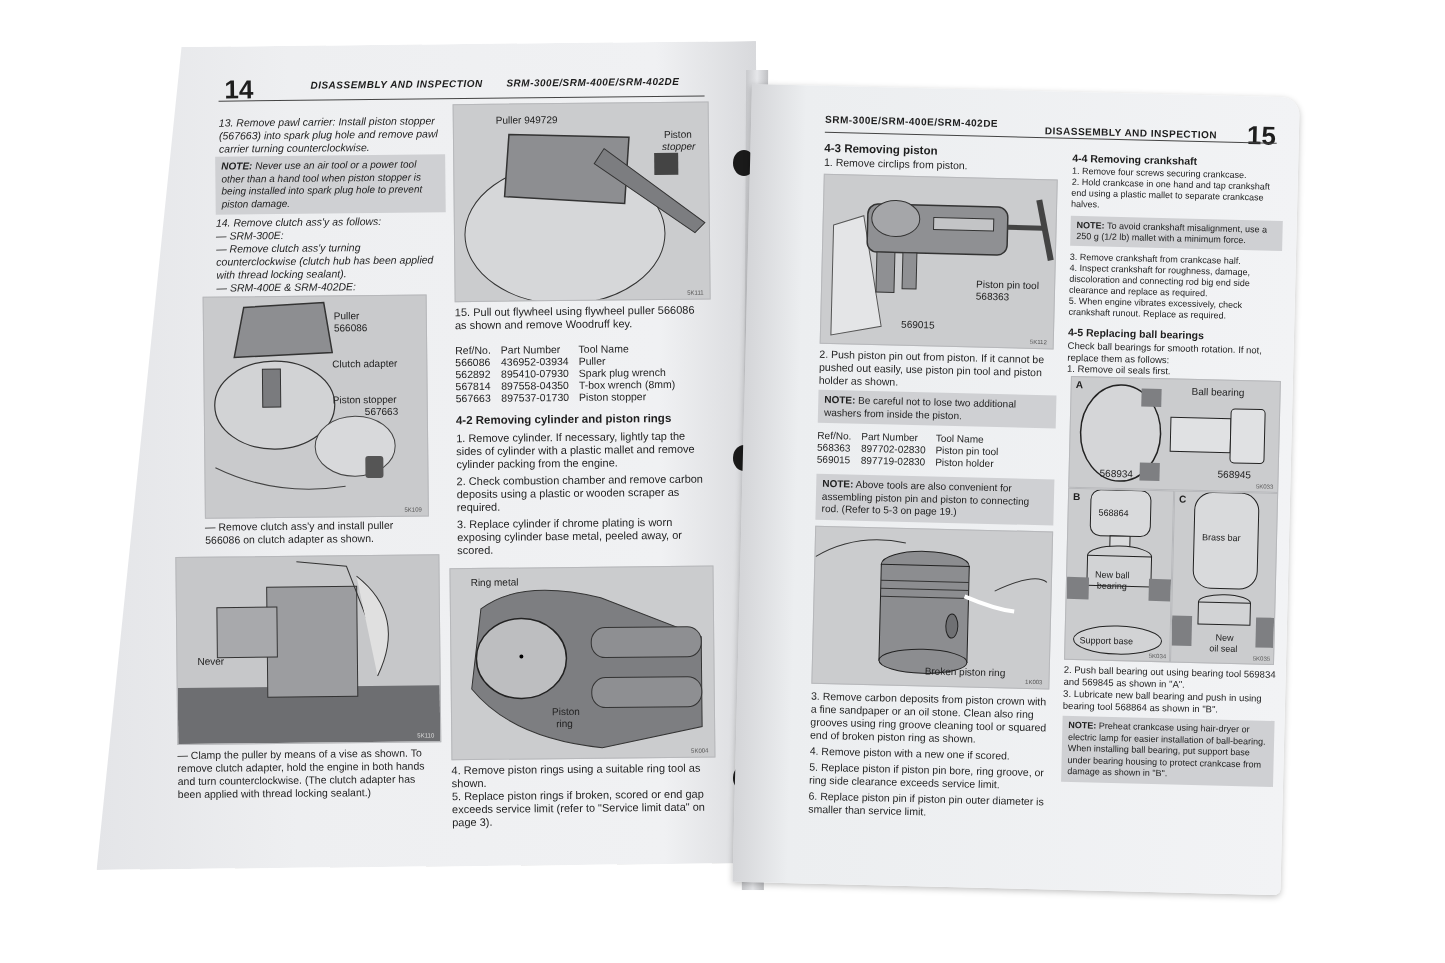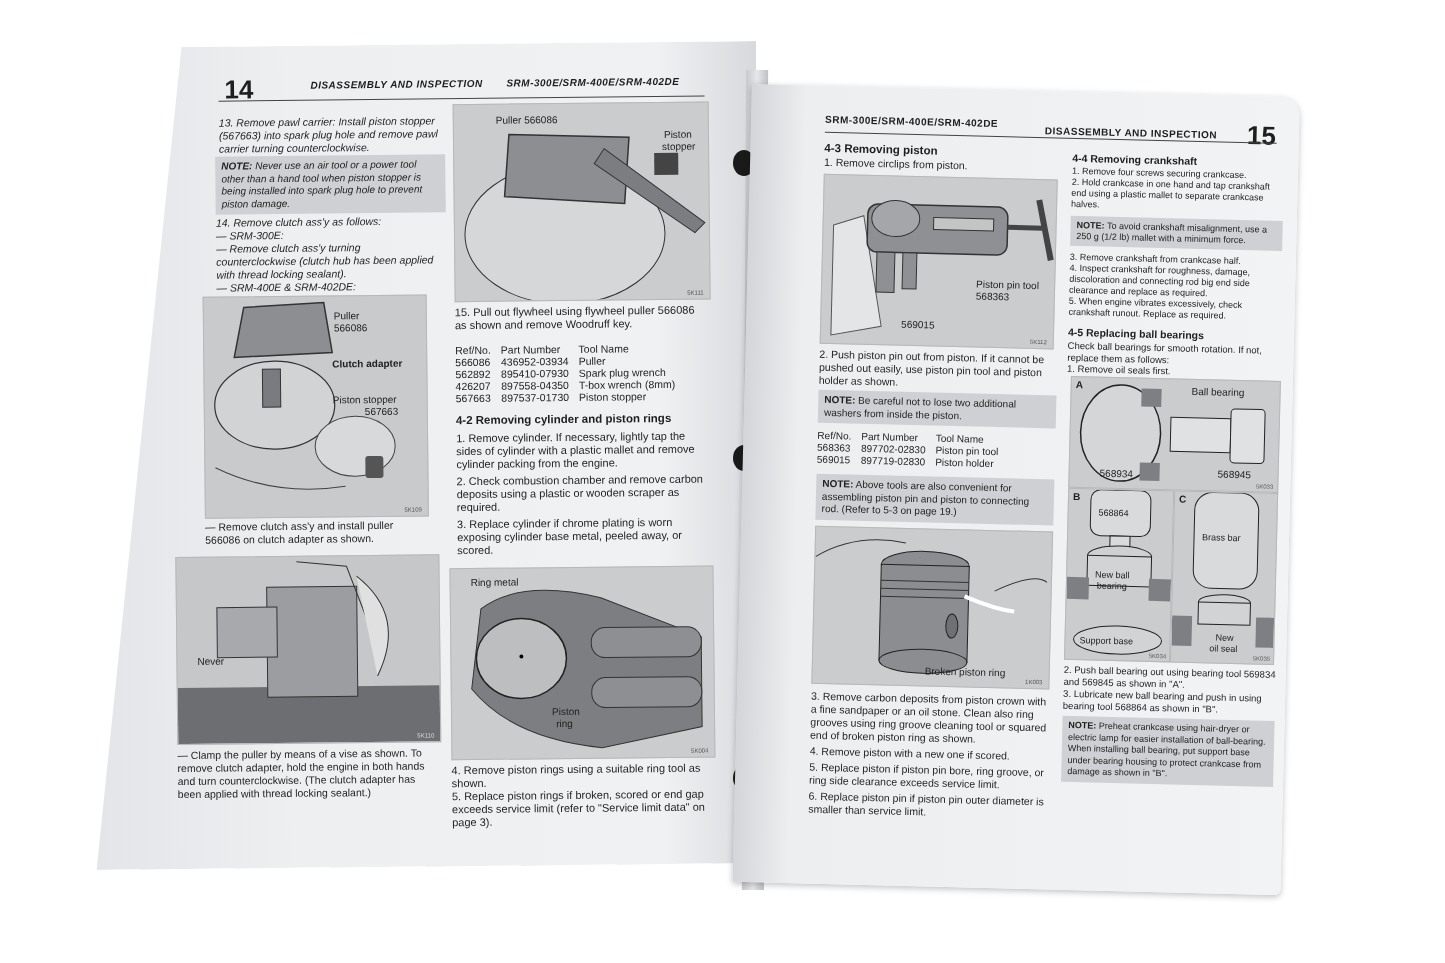--- a/index.html
+++ b/index.html
@@ -48,21 +48,21 @@
     <svg width="222" height="220" style="position:absolute;left:0;top:0">
       <polygon points="40,10 120,6 128,56 30,60" fill="#8d8e91" stroke="#333" stroke-width="1.5"></polygon>
       <ellipse cx="70" cy="108" rx="60" ry="44" fill="#d2d3d5" stroke="#333" stroke-width="1.2"></ellipse>
       <rect x="58" y="72" width="18" height="38" fill="#7a7b7e" stroke="#333"></rect>
       <ellipse cx="150" cy="150" rx="40" ry="30" fill="#d8d9db" stroke="#444"></ellipse>
       <rect x="160" y="160" width="18" height="22" fill="#555" rx="3"></rect>
       <path d="M10,170 Q70,200 140,190" stroke="#444" fill="none"></path>
     </svg>
     <span class="figlabel" style="left:130px;top:14px;">Puller</span>
     <span class="figlabel" style="left:130px;top:26px;">566086</span>
-    <span class="figlabel" style="left:128px;top:62px;font-weight:bold;">Clutch adapter</span>
+    <span class="figlabel" style="left:128px;top:62px;">Clutch adapter</span>
     <span class="figlabel" style="left:128px;top:98px;">Piston stopper</span>
     <span class="figlabel" style="left:160px;top:110px;">567663</span>
     <span class="figcode" style="right:6px;bottom:3px;">5K109</span>
   </div>
   <div class="abs txt" style="left:112px;top:474px;width:226px;">— Remove clutch ass'y and install puller 566086 on clutch adapter as shown.</div>
 
   <div class="fig" style="left:82px;top:510px;width:262px;height:186px;background:#c6c7c9;">
     <svg width="262" height="186" style="position:absolute;left:0;top:0">
       <rect x="0" y="130" width="262" height="56" fill="#6d6e71"></rect>
       <rect x="90" y="30" width="90" height="110" fill="#9c9da0" stroke="#333"></rect>
@@ -75,23 +75,23 @@
   </div>
   <div class="abs txt" style="left:82px;top:702px;width:262px;">— Clamp the puller by means of a vise as shown. To remove clutch adapter, hold the engine in both hands and turn counterclockwise. (The clutch adapter has been applied with thread locking sealant.)</div>
 
   <div class="fig" style="left:364px;top:60px;width:254px;height:196px;">
     <svg width="254" height="196" style="position:absolute;left:0;top:0">
       <ellipse cx="110" cy="130" rx="100" ry="70" fill="#d6d7d9" stroke="#333"></ellipse>
       <polygon points="55,30 175,34 170,100 50,92" fill="#8d8e91" stroke="#333" stroke-width="1.5"></polygon>
       <polygon points="150,45 250,120 240,130 140,60" fill="#7c7d80" stroke="#333"></polygon>
       <rect x="200" y="50" width="24" height="22" fill="#444"></rect>
     </svg>
-    <span class="figlabel" style="left:42px;top:10px;">Puller 566086</span>
+    <span class="figlabel" style="left:42px;top:10px;">Puller 949729</span>
     <span class="figlabel" style="left:210px;top:26px;">Piston</span>
-    <span class="figlabel" style="left:208px;top:38px;">stopper</span>
+    <span class="figlabel" style="left:208px;top:38px;font-style:italic;">stopper</span>
     <span class="figcode" style="right:6px;bottom:3px;">5K111</span>
   </div>
   <div class="abs txt" style="left:364px;top:262px;width:254px;font-size:11px;">15. Pull out flywheel using flywheel puller 566086 as shown and remove Woodruff key.</div>
 
   <table class="parts abs" style="left:364px;top:300px;">
     <tbody>
         <tr>
       <td>Ref/No.</td>
       <td>Part Number</td>
       <td>Tool Name</td>
@@ -100,21 +100,21 @@
       <td>566086</td>
       <td>436952-03934</td>
       <td>Puller</td>
     </tr>
     <tr>
       <td>562892</td>
       <td>895410-07930</td>
       <td>Spark plug wrench</td>
     </tr>
     <tr>
-      <td>426207</td>
+      <td>567814</td>
       <td>897558-04350</td>
       <td>T-box wrench (8mm)</td>
     </tr>
     <tr>
       <td>567663</td>
       <td>897537-01730</td>
       <td>Piston stopper</td>
     </tr>
   </tbody>
     </table>

